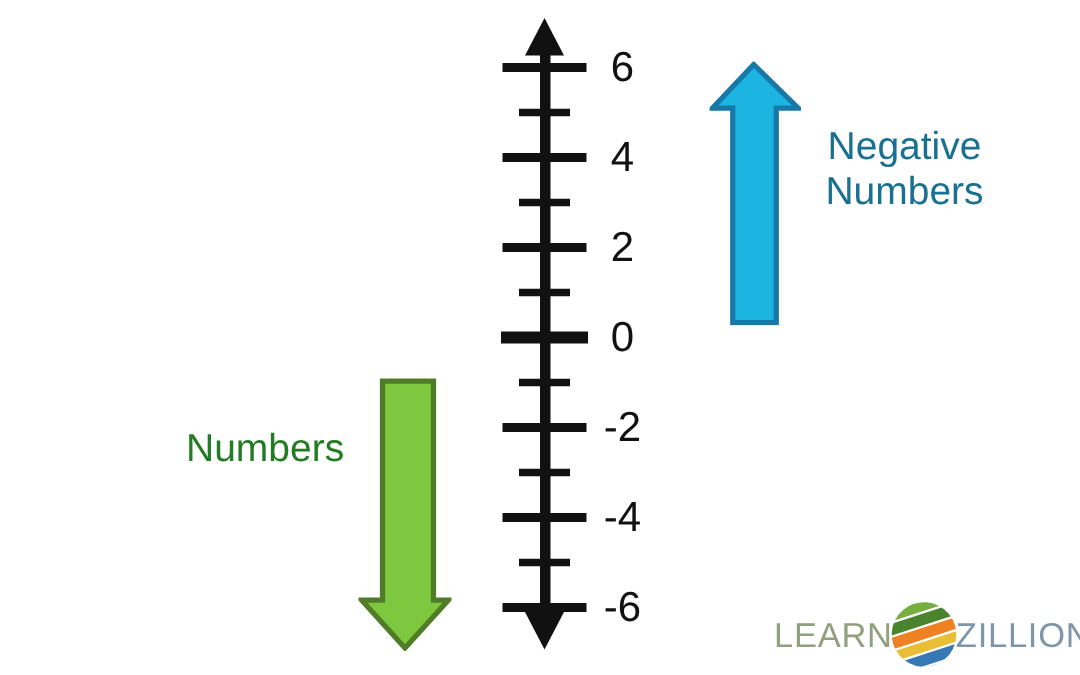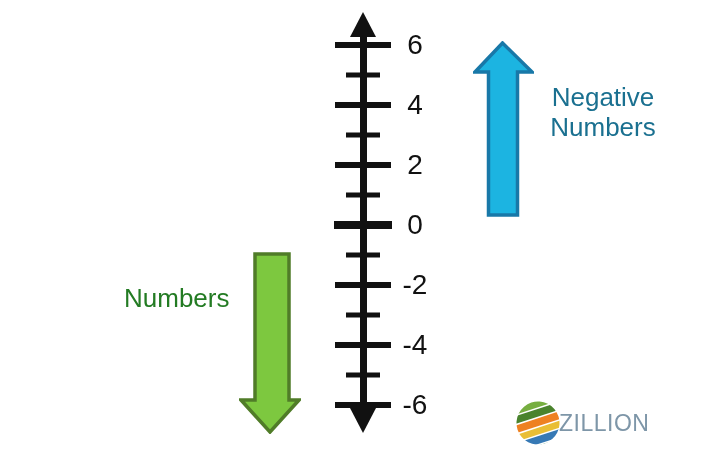--- a/index.html
+++ b/index.html
@@ -124,20 +124,21 @@
   <div id="positive-text" class="annotation">
     <div>Negative</div>
     <div>Numbers</div>
   </div>
 
   <div id="negative-text" class="annotation">
     <div>Numbers</div>
   </div>
 
   <div id="logo">
+    <span id="logo-learn" class="logo-word">LEARN</span>
     <svg id="logo-globe" viewBox="0 0 44 44">
       <defs>
         <clipPath id="globe-clip">
             <circle cx="22" cy="22" r="21.5"></circle>
           </clipPath>
       </defs>
       <circle cx="22" cy="22" r="21.5" fill="#ffffff"></circle>
       <g clip-path="url(#globe-clip)" transform="rotate(-18 22 22)">
         <rect x="-12" y="-3" width="68" height="10" fill="#76AE40"></rect>
         <rect x="-12" y="8.5" width="68" height="7.5" fill="#4A832D"></rect>

